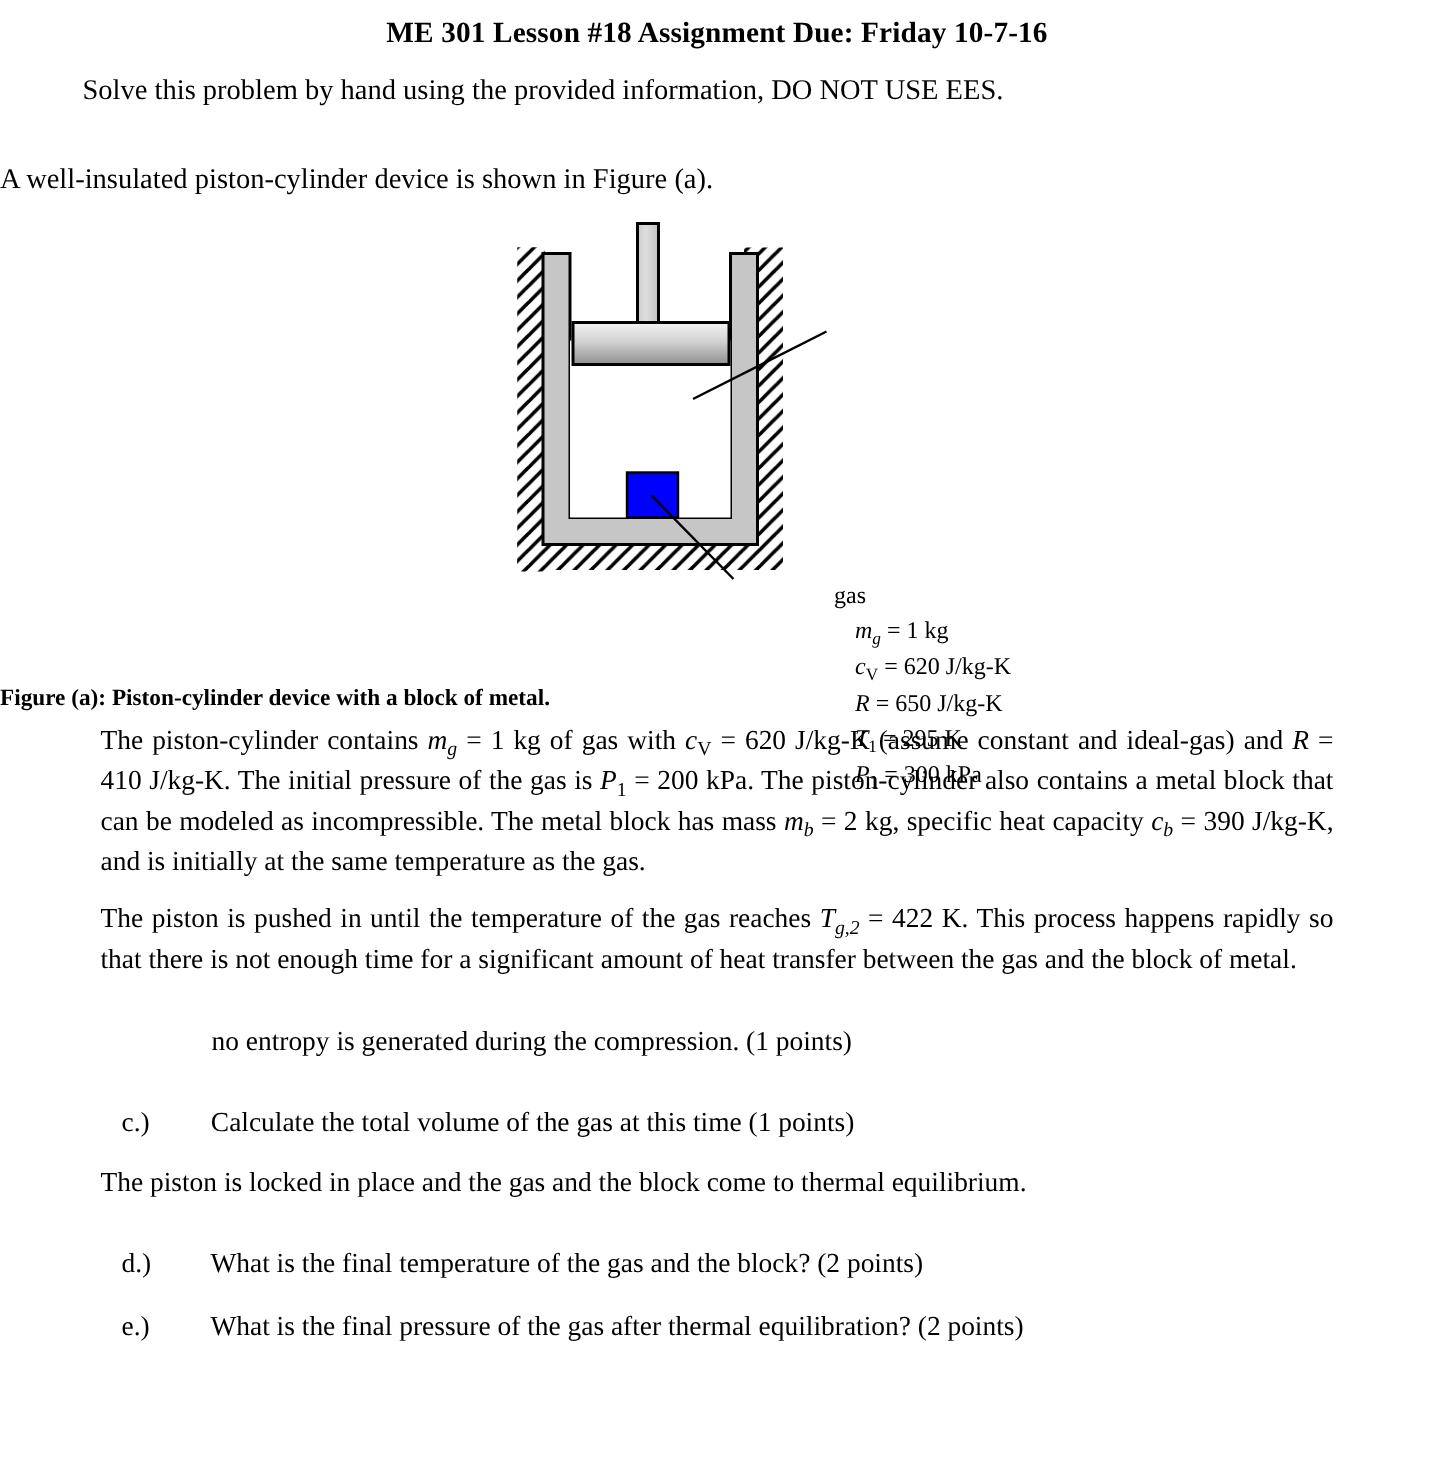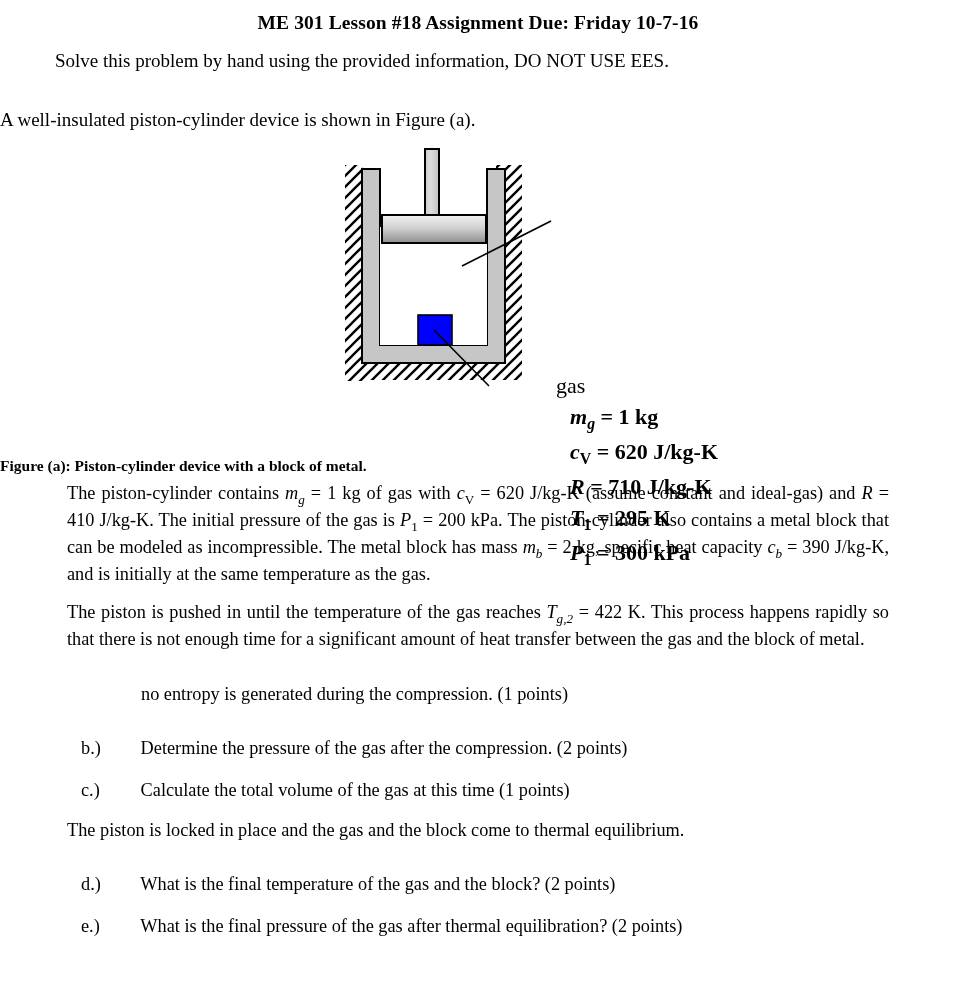--- a/index.html
+++ b/index.html
@@ -93,27 +93,27 @@
     font-size: 15.5px;
     position: absolute;
     left: 0; right: 14px;
     top: 310px;
   }
   svg.fig { position: absolute; left: 0; top: 0; }
 
   .lbl-gas {
     position: absolute;
     left: 556px;
-    top: 223px;
-    font-size: 22px;
+    top: 240px;
+    font-size: 16px;
     line-height: 1.42;
     white-space: nowrap;
   }
   .lbl-gas .hdr { padding-left: 0px; }
-  .lbl-gas .row { padding-left: 14px; font-weight: bold; }
+  .lbl-gas .row { padding-left: 14px; }
   .lbl-block {
     position: absolute;
     left: 489px;
     top: 393px;
     font-size: 17px;
     line-height: 1.42;
     white-space: nowrap;
   }
   .lbl-block .row { padding-left: 18px; }
 </style>
@@ -174,37 +174,36 @@
 
       <line x1="462" y1="119" x2="551" y2="74" stroke="#000000" stroke-width="1.6"></line>
 
       <line x1="434" y1="183" x2="489" y2="239" stroke="#000000" stroke-width="1.6"></line>
     </svg>
 
     <div class="lbl-gas">
       <div class="hdr">gas</div>
       <div class="row"><i class="v">m</i><sub>g</sub> <span>= 1 kg</span></div>
       <div class="row"><i class="v">c</i><sub class="up">V</sub> <span>= 620 J/kg-K</span></div>
-      <div class="row"><i class="v">R</i> <span>= 710 J/kg-K</span></div>
+      <div class="row"><i class="v">R</i> <span>= 650 J/kg-K</span></div>
       <div class="row"><i class="v">T</i><sub class="up">1</sub> <span>= 295 K</span></div>
       <div class="row"><i class="v">P</i><sub class="up">1</sub> <span>= 300 kPa</span></div>
     </div>
 
 
     <div class="figure-caption">Figure (a): Piston-cylinder device with a block of metal.</div>
   </div>
 
   <p class="body-para first"><span>The piston-cylinder contains </span><i class="v">m</i><sub>g</sub><span> = 1 kg of gas with </span><i class="v">c</i><sub class="up">V</sub><span> = 620 J/kg-K (assume constant and ideal-gas) and </span><i class="v">R</i><span> = 410 J/kg-K.  The initial pressure of the gas is </span><i class="v">P</i><sub class="up">1</sub><span> = 200 kPa.  The piston-cylinder also contains a metal block that can be modeled as incompressible.  The metal block has mass </span><i class="v">m</i><sub>b</sub><span> = 2 kg, specific heat capacity </span><i class="v">c</i><sub>b</sub><span> = 390 J/kg-K, and is initially at the same temperature as the gas.</span></p>
 
   <p class="body-para"><span>The piston is pushed in until the temperature of the gas reaches </span><i class="v">T</i><sub>g,2</sub><span> = 422 K.  This process happens rapidly so that there is not enough time for a significant amount of heat transfer between the gas and the block of metal.</span></p>
 
   <div class="qlist">
     <p class="qitem wrap"><span>no entropy is generated during the compression. (1 points)</span></p>
     <div class="qgap"></div>
-    <p class="qitem"><span class="lbl">b.)</span> <span>Determine the pressure of the gas after the compression. (2 points)</span></p>
     <p class="qitem"><span class="lbl">c.)</span> <span>Calculate the total volume of the gas at this time (1 points)</span></p>
   </div>
 
   <p class="locked-para">The piston is locked in place and the gas and the block come to thermal equilibrium.</p>
 
   <div class="qlist">
     <p class="qitem"><span class="lbl">d.)</span> <span>What is the final temperature of the gas and the block? (2 points)</span></p>
     <p class="qitem"><span class="lbl">e.)</span> <span>What is the final pressure of the gas after thermal equilibration? (2 points)</span></p>
 
   </div>

